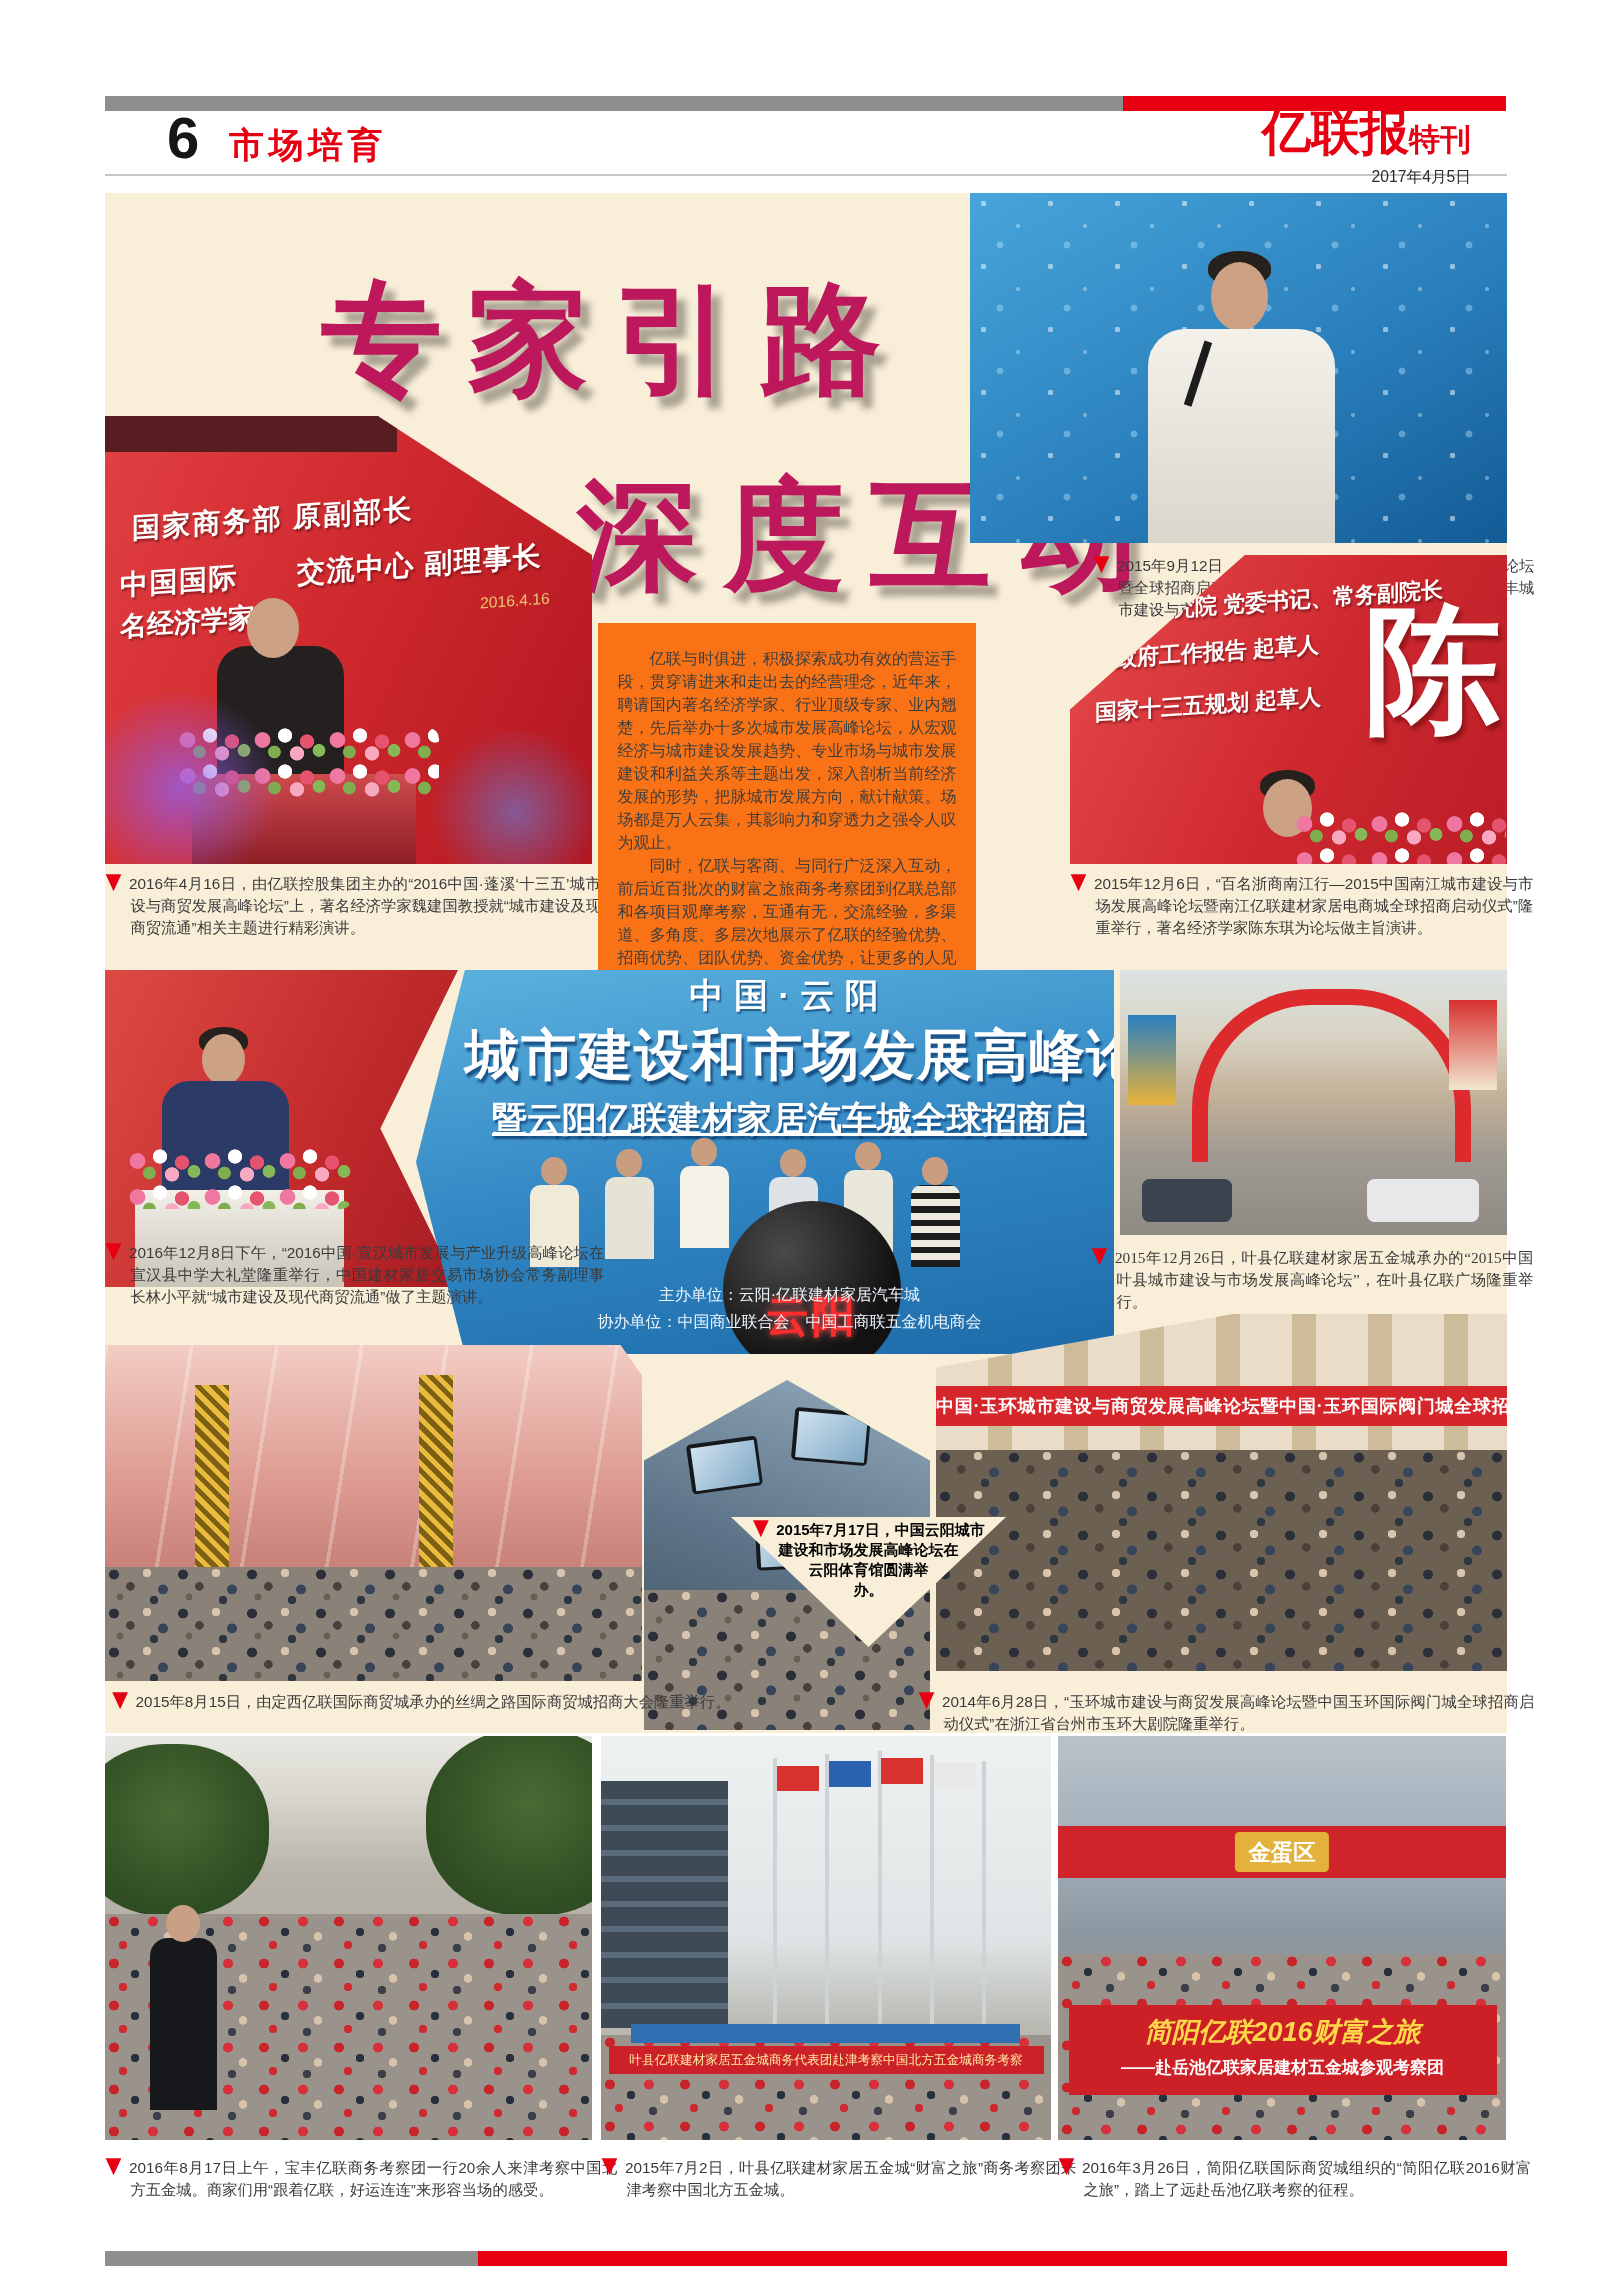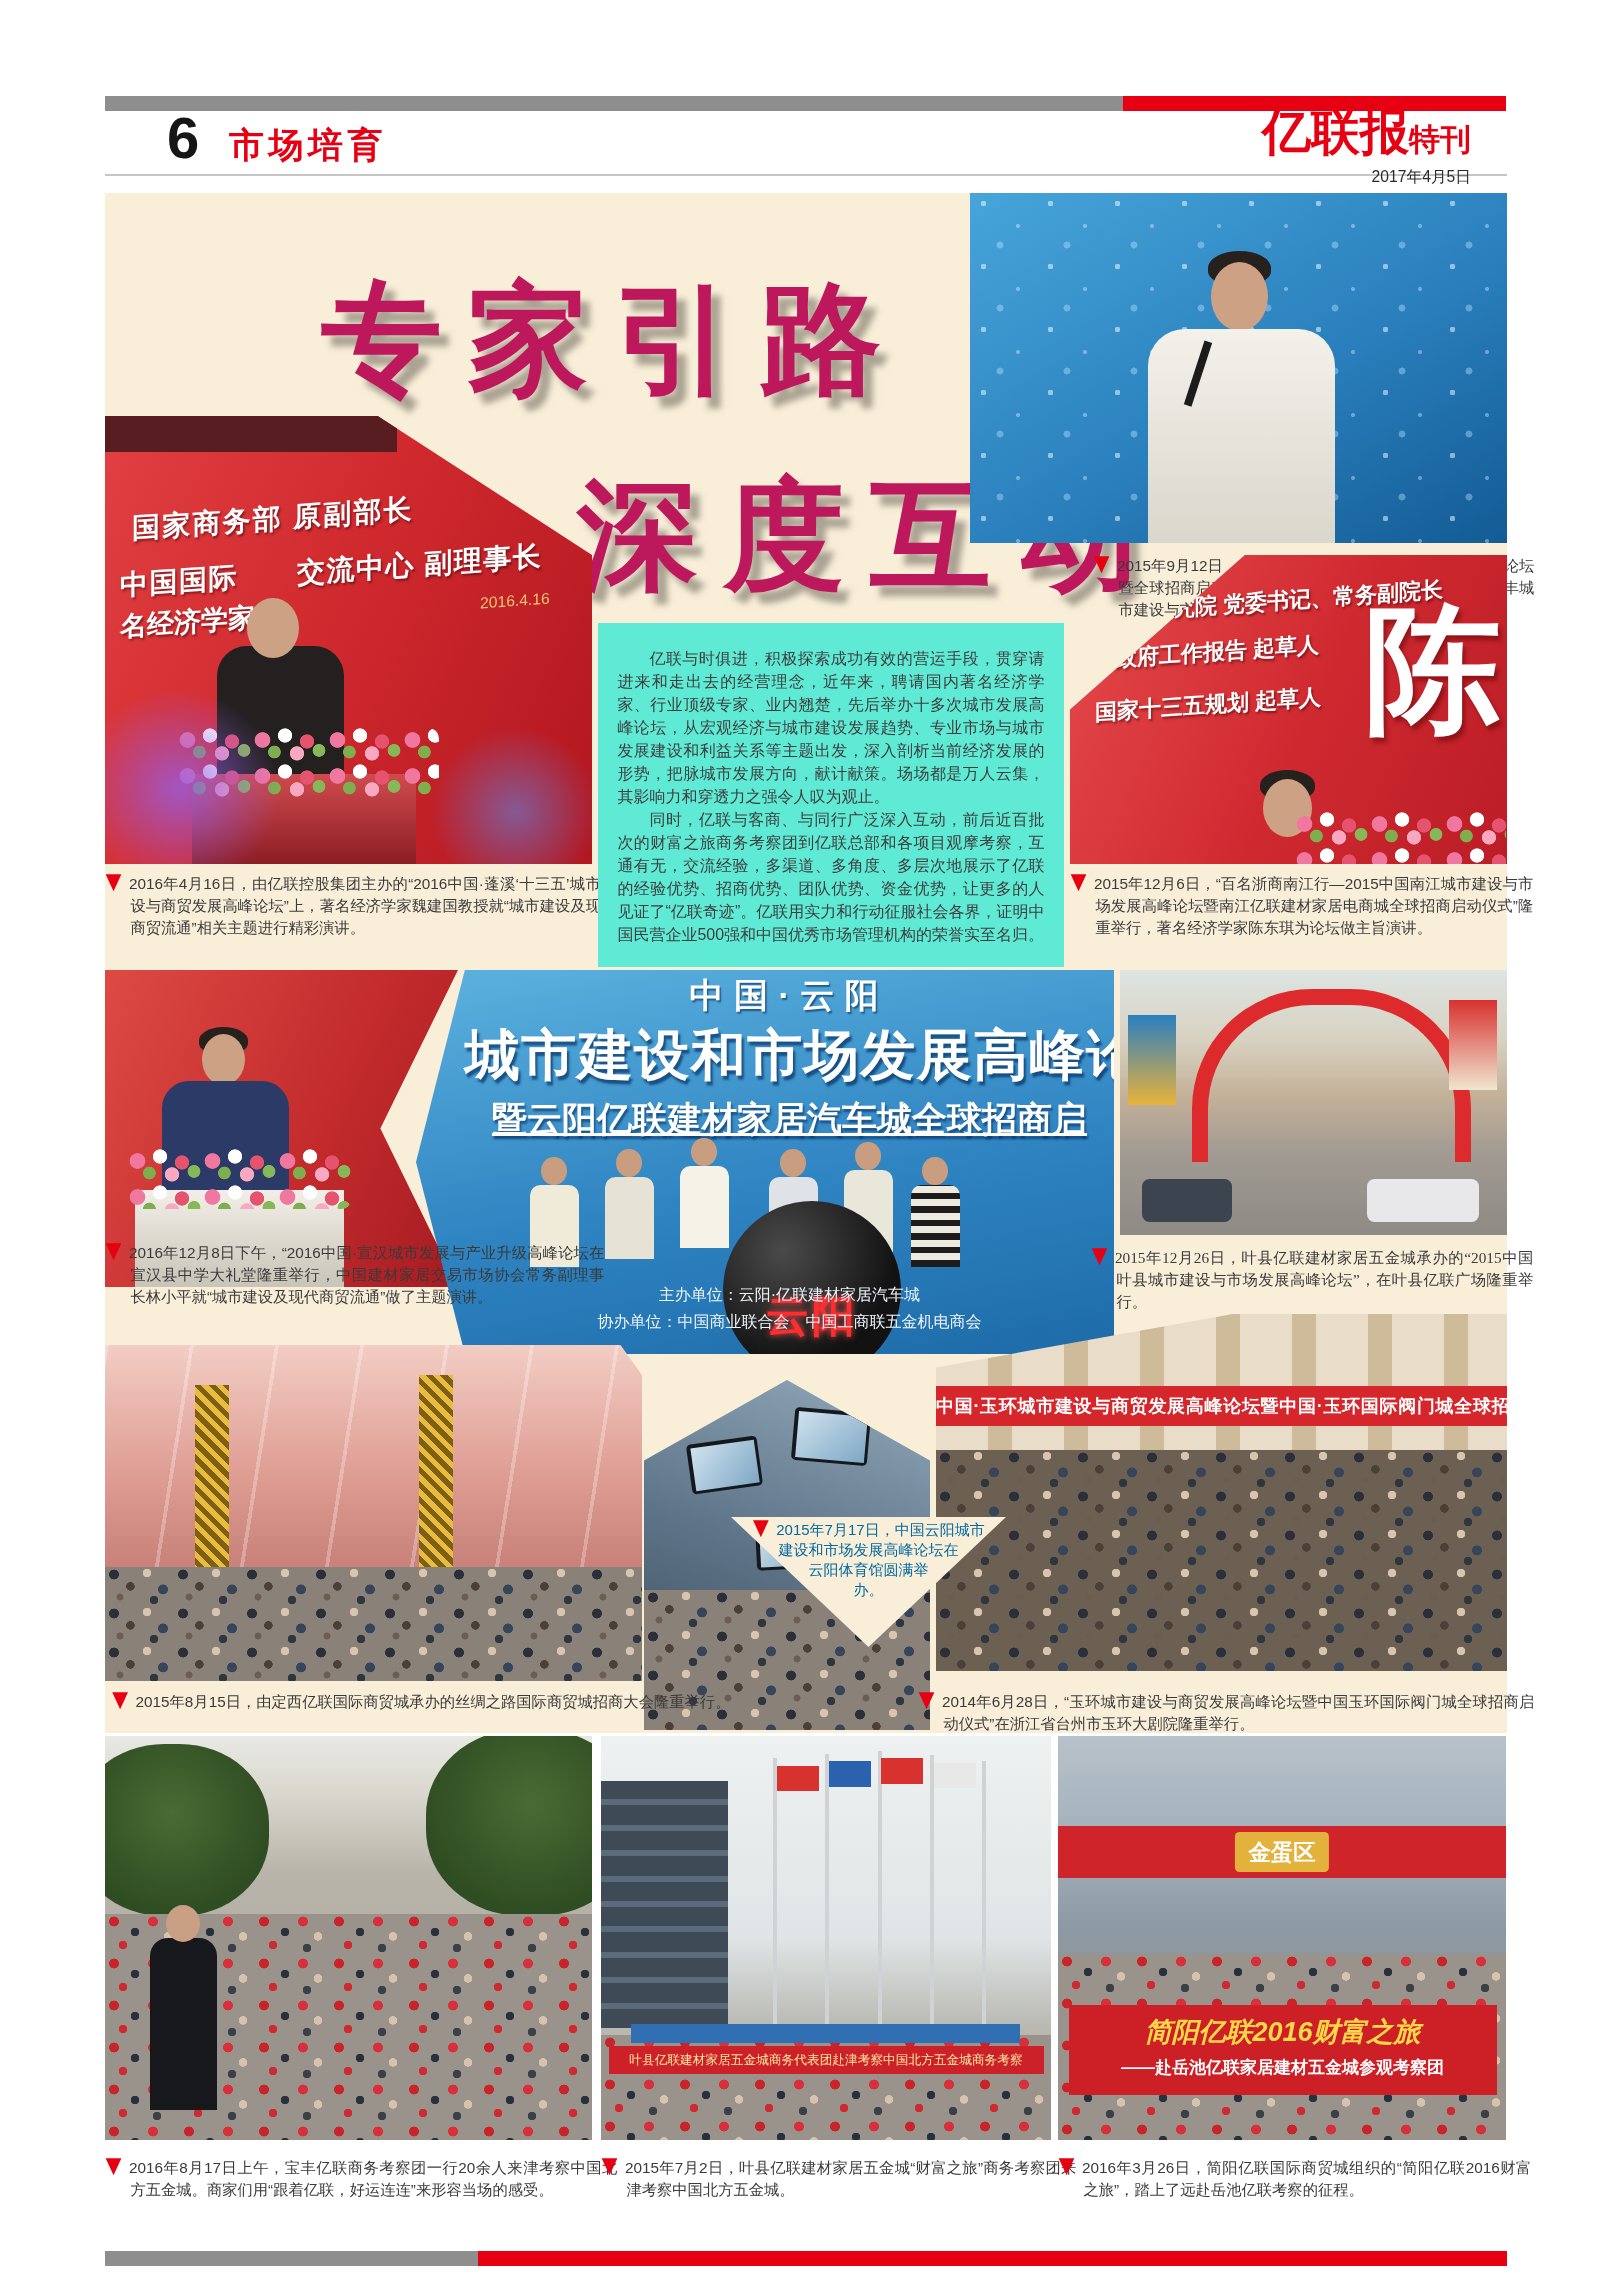--- a/index.html
+++ b/index.html
@@ -34,21 +34,21 @@
   #cap-left{left:105px;top:873px;width:486px;}
   #cap-right{left:1070px;top:873px;width:438px;}
   #cap-xuanhan{left:105px;top:1242px;width:474px;}
   #cap-yexsq{left:1091px;top:1247px;width:417px;font-family:Liberation Serif, serif;}
   #cap-dingxi{left:105px;top:1691px;width:755px;padding-left:32px;}
   #cap-yuhuan{left:918px;top:1691px;width:591px;}
   #cap-bf{left:105px;top:2157px;width:487px;}
   #cap-yx{left:601px;top:2157px;width:450px;}
   #cap-jy{left:1058px;top:2157px;width:448px;}
   
-  #intro{left:598px;top:623px;width:466px;background:#5eead4;padding:24px 19.4px 21px 19.4px;box-sizing:border-box;}
+  #intro{left:598px;top:623px;width:378px;background:#f97316;padding:24px 19.4px 21px 19.4px;box-sizing:border-box;}
   #intro p{margin:0;font-size:16px;line-height:23px;color:#3e3e3e;text-align:justify;text-indent:2em;}
   
   .photo{position:absolute;overflow:hidden;}
   
   #ph-tr{left:970px;top:193px;width:537px;height:350px;
     background-image:radial-gradient(circle 3px at 13.5px 10.5px,rgba(255,255,255,.5) 90%,transparent),
       radial-gradient(circle 2.2px at 48px 33px,rgba(255,255,255,.35) 90%,transparent),
       radial-gradient(circle 3.7px at 30px 52px,rgba(190,230,255,.4) 90%,transparent),
       linear-gradient(150deg,#47a5da 0%,#2a80bd 55%,#135b95 100%);
     background-size:67px 63px,67px 63px,67px 63px,100% 100%;}
@@ -166,21 +166,21 @@
     background:linear-gradient(200deg,#93aabc 0%,#5e7488 50%,#3c4c5c 100%);}
   .phone{position:absolute;background:#15181c;border-radius:4.5px;padding:3.7px;}
   .phone .scr{width:100%;height:100%;background:linear-gradient(135deg,#cfe2ef,#7fa8c4);}
   #ph-phones .p1{left:45px;top:60px;width:64px;height:43px;transform:rotate(-8deg);}
   #ph-phones .p2{left:149px;top:30px;width:69px;height:46px;transform:rotate(5deg);}
   #ph-phones .p3{left:112px;top:142px;width:60px;height:40px;transform:rotate(-3deg);}
   #ph-phones .crowdband{height:40%;}
   #cap-tri-bg{left:731px;top:1517px;width:275px;height:130px;background:#f9efd9;
     clip-path:polygon(0 0,100% 0,50% 100%);z-index:5;}
   #cap-tri{left:731px;top:1520px;width:275px;height:130px;z-index:6;font-size:15px;line-height:20px;
-    color:#0369a1;text-align:center;}
+    color:#000000;text-align:center;font-weight:bold;}
   #cap-tri .shape-l{float:left;width:50%;height:100%;shape-outside:polygon(0 0,0 100%,100% 100%);}
   #cap-tri .shape-r{float:right;width:50%;height:100%;shape-outside:polygon(100% 0,100% 100%,0 100%);}
   #ph-aud{left:936px;top:1314px;width:571px;height:357px;
     clip-path:polygon(0 15%,52% 0,100% 0,100% 100%,0 100%);
     background:repeating-linear-gradient(90deg,#e9ddc9 0 52px,#cdbb99 52px 76px);}
   #ph-aud .banner{position:absolute;left:0;top:72px;width:100%;height:40px;background:#d5262b;
     color:#fff;font-weight:bold;font-size:18px;line-height:40px;text-align:center;white-space:nowrap;
     letter-spacing:0.7px;}
   #ph-aud .crowdband{height:62%;background-color:#6b6052;}
   

